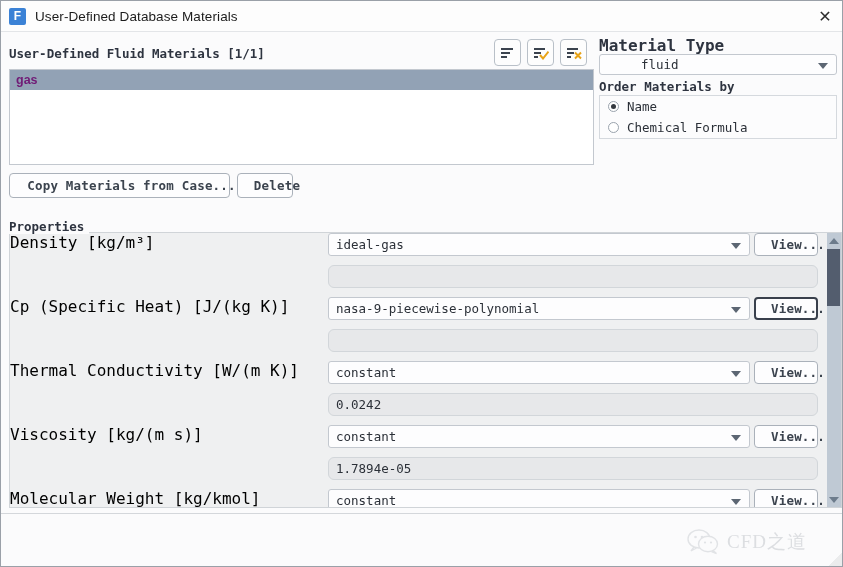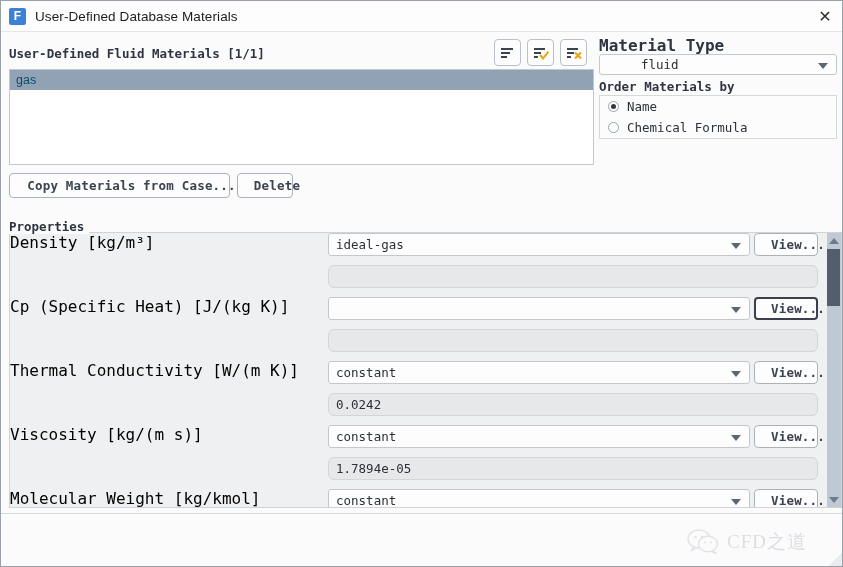--- a/index.html
+++ b/index.html
@@ -93,21 +93,22 @@
     height: 20px;
     line-height: 20px;
     padding-left: 6px;
     font-family: "Liberation Sans", sans-serif;
     font-size: 12.5px;
     color: #1b1b1b;
     cursor: default;
   }
   .list-item.selected {
     background: #92a2b5;
-    color: #0c4a6e;
+    color: #701a75;
+    font-weight: bold;
   }
 
   
   .tool-row {
     position: absolute;
     left: 493px; top: 38px;
     display: flex;
     gap: 6px;
   }
   .tool-btn {
@@ -456,20 +457,21 @@
             <div class="caret"></div>
           </div>
           <div class="btn pview">View...</div>
         </div>
         <div class="prow-wrap">
           <div class="pvalue"></div>
         </div>
         <div class="prow-wrap">
           <div class="plabel">Cp (Specific Heat) [J/(kg K)]</div>
           <div class="combo pcombo">
+            <div class="val">nasa-9-piecewise-polynomial</div>
             <div class="caret"></div>
           </div>
           <div class="btn pview focused">View...</div>
         </div>
         <div class="prow-wrap">
           <div class="pvalue"></div>
         </div>
         <div class="prow-wrap">
           <div class="plabel">Thermal Conductivity [W/(m K)]</div>
           <div class="combo pcombo">

